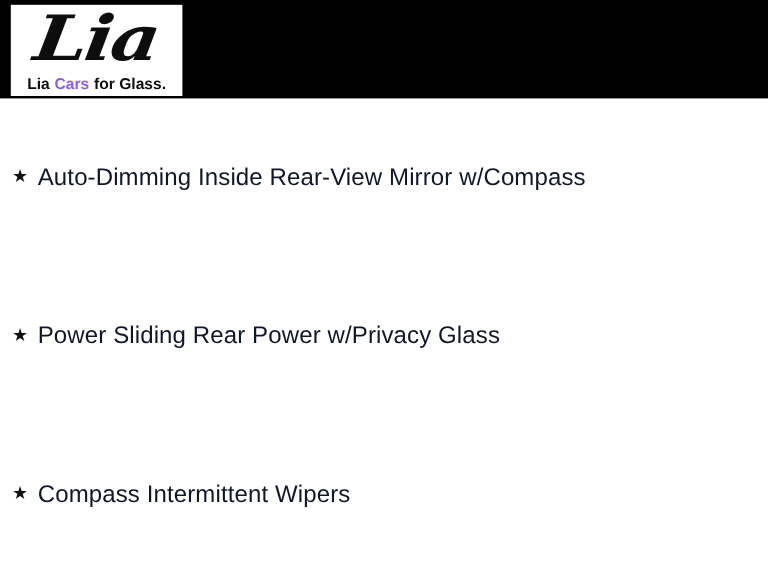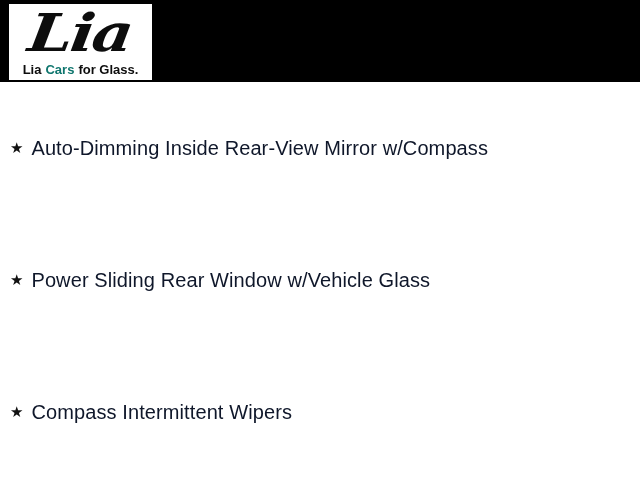--- a/index.html
+++ b/index.html
@@ -50,21 +50,21 @@
   .logo-tagline {
     display: flex;
     gap: 4px;
     font-size: 13px;
     font-weight: bold;
     line-height: 15px;
     color: #0d0d0d;
     white-space: nowrap;
     margin-top: 1px;
   }
-  .logo-tagline .accent { color: #0f766e; }
+  .logo-tagline .accent { color: #8b5cf6; }
   .page-title {
     position: absolute;
     right: 23px;
     top: 50%;
     transform: translateY(-50%);
     color: #ffffff;
     font-size: 18px;
     font-weight: 400;
     letter-spacing: 0.2px;
     white-space: nowrap;
@@ -112,21 +112,21 @@
 
   <main class="highlights">
 
     <div class="highlight-item">
       <span class="star">★</span>
       <span class="highlight-label">Auto-Dimming Inside Rear-View Mirror w/Compass</span>
     </div>
 
     <div class="highlight-item">
       <span class="star">★</span>
-      <span class="highlight-label">Power Sliding Rear Window w/Vehicle Glass</span>
+      <span class="highlight-label">Power Sliding Rear Power w/Privacy Glass</span>
     </div>
 
     <div class="highlight-item">
       <span class="star">★</span>
       <span class="highlight-label">Compass Intermittent Wipers</span>
     </div>
 
   </main>
 
 </div>

